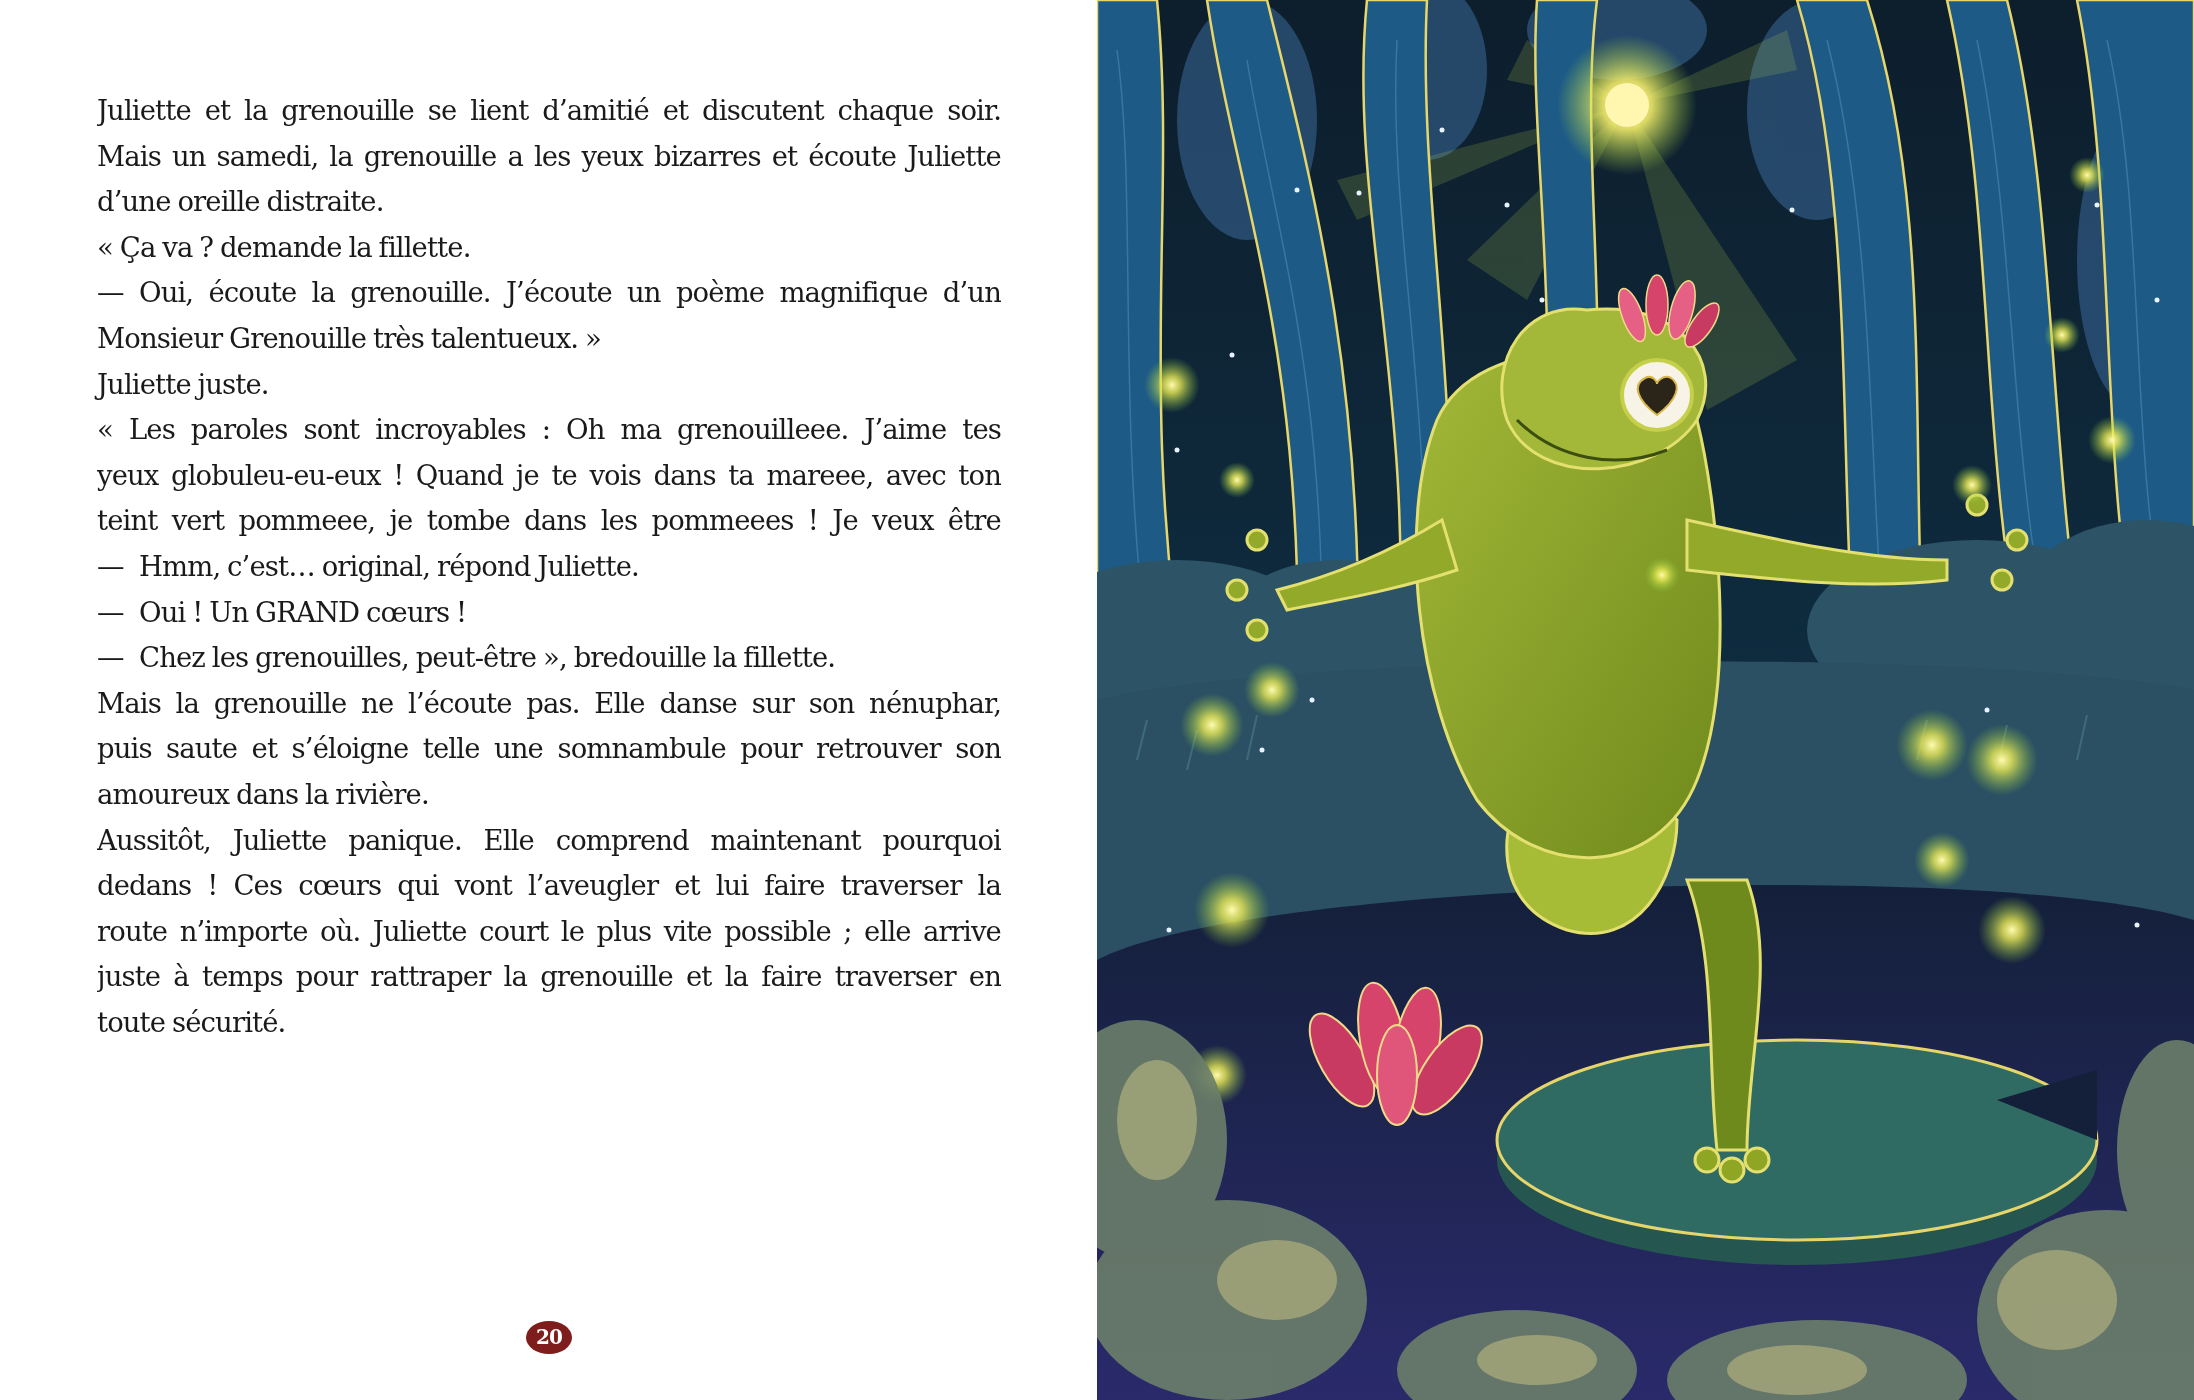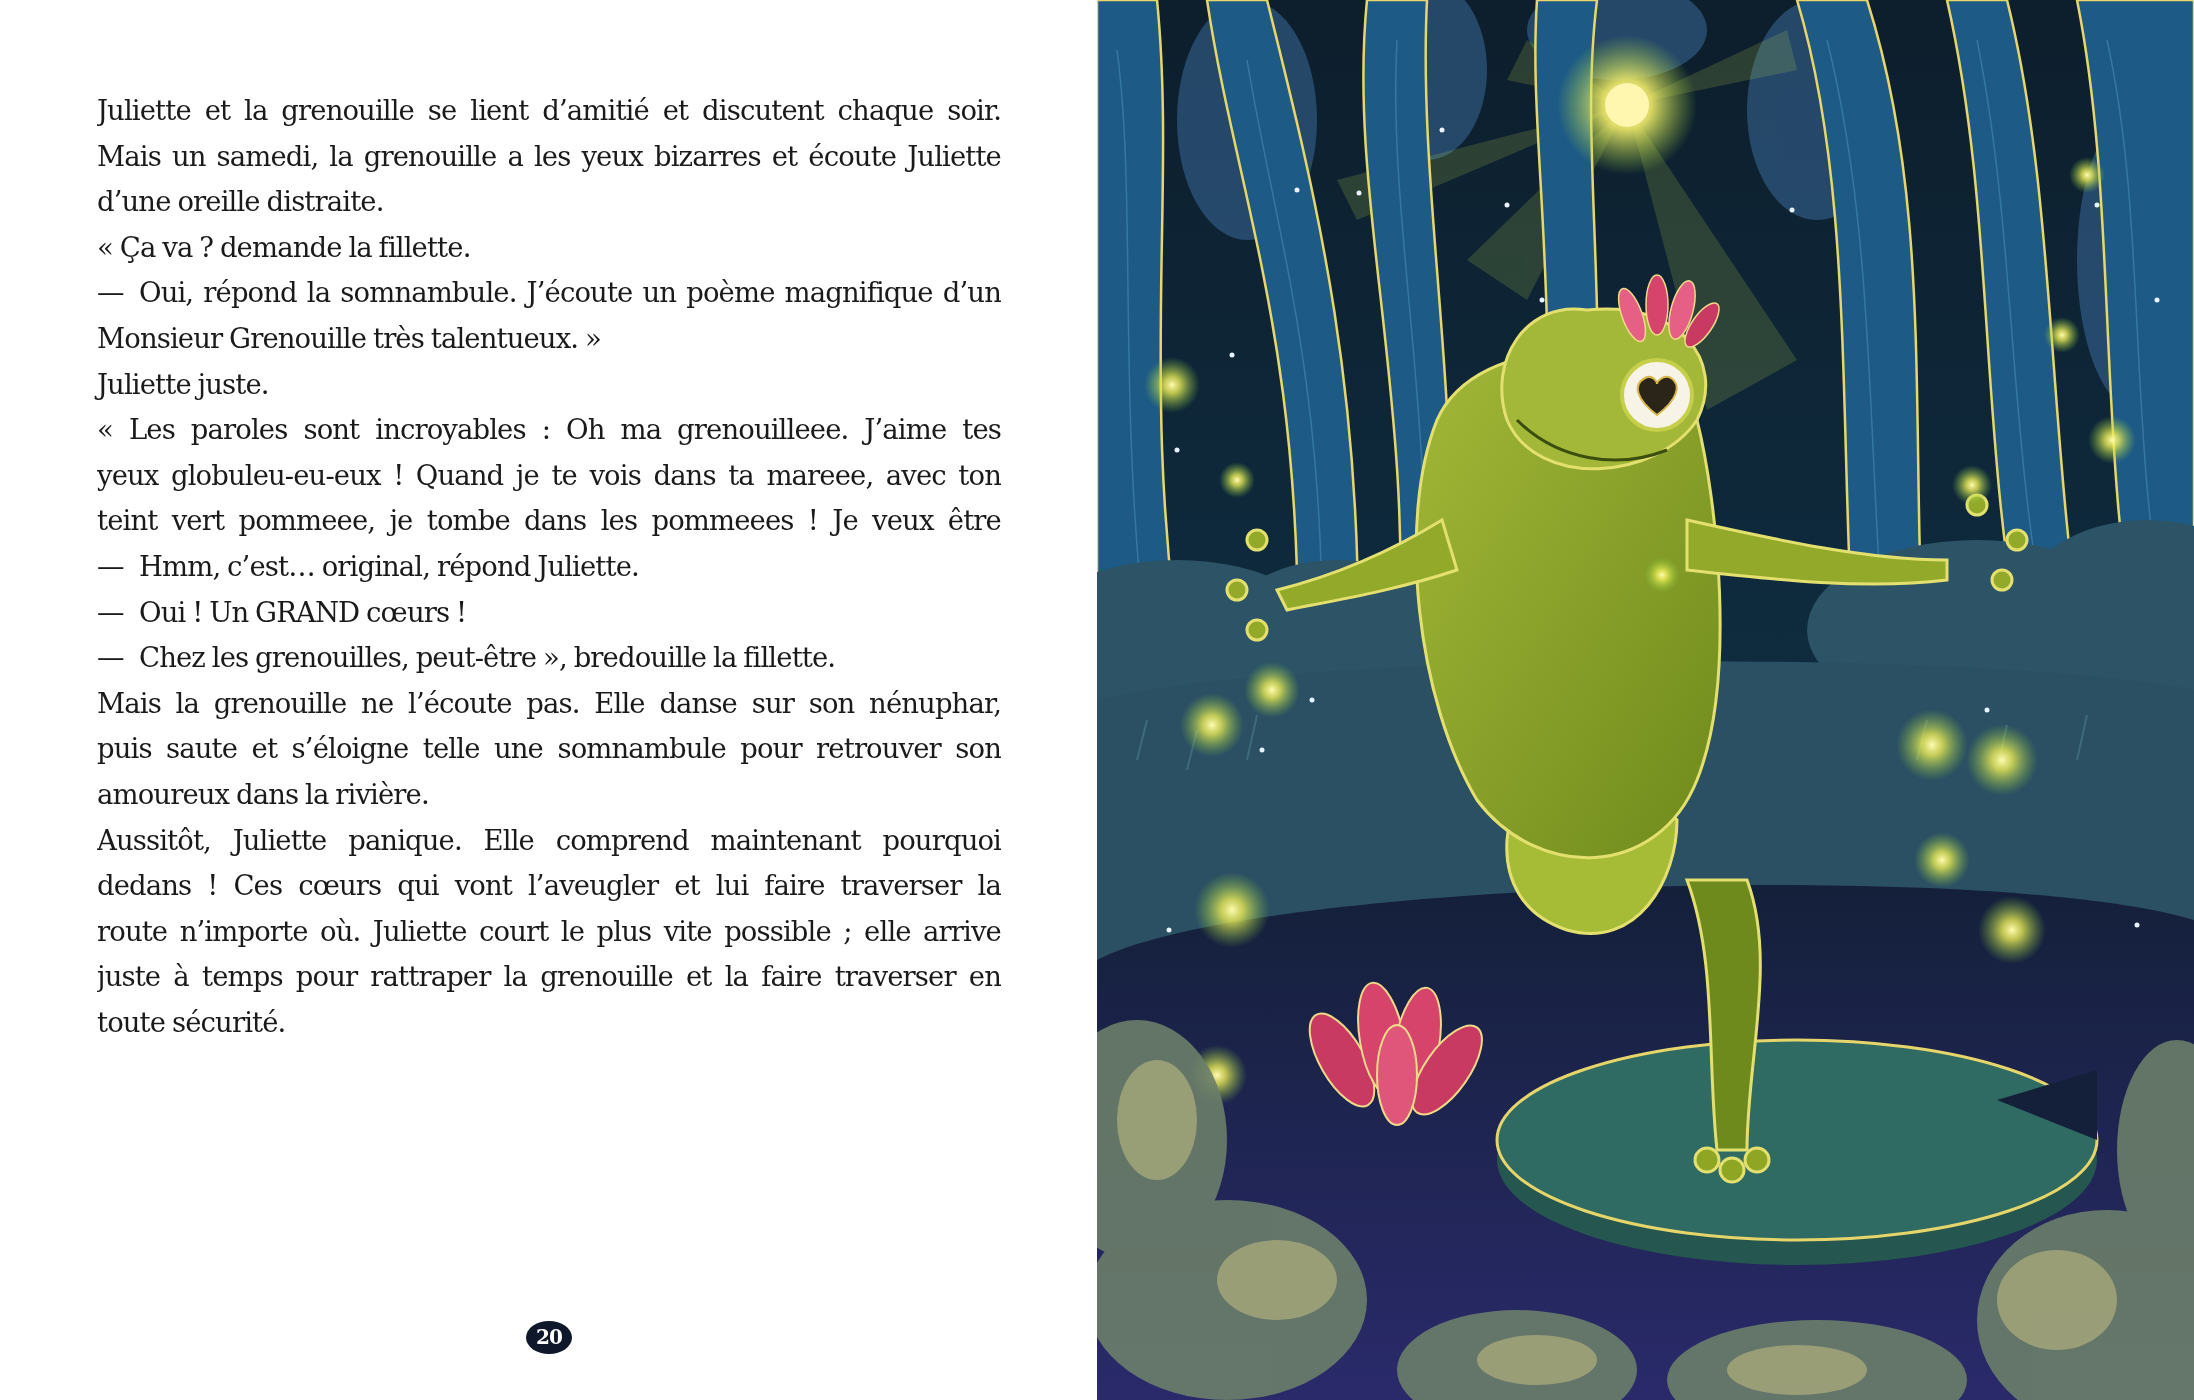--- a/index.html
+++ b/index.html
@@ -19,21 +19,21 @@
       line-height: 45.6px;
       color: #1a1a1a;
       letter-spacing: -0.9px;
       word-spacing: -1px;
     }
     .line { display: block; white-space: nowrap; height: 45.6px; }
     .line.justify { text-align: justify; text-align-last: justify; white-space: normal; overflow: hidden; }
     .dash { display: inline-block; width: 42px; }
     .page-number {
       position: absolute; left: 526px; top: 1321px; width: 46px; height: 33px;
-      border-radius: 50%; background: #0f172a;
+      border-radius: 50%; background: #7f1d1d;
       color: #ffffff; font-family: "DejaVu Serif", "Liberation Serif", serif;
       font-size: 20px; font-weight: bold; line-height: 33px; text-align: center;
       letter-spacing: -1px;
     }
     .page-right {
       position: absolute; left: 1097px; top: 0; width: 1097px; height: 1400px;
       overflow: hidden; background: #0b2236;
     }
     .page-right svg { display: block; width: 1097px; height: 1400px; }
   </style>
@@ -41,21 +41,21 @@
 <body>
 
 <div class="spread">
 
   <div class="page-left">
     <div class="text-block" id="text-block">
         <span class="line justify"><span>Juliette et la grenouille se lient d’amitié et discutent chaque soir.</span></span>
         <span class="line justify"><span>Mais un samedi, la grenouille a les yeux bizarres et écoute Juliette</span></span>
         <span class="line"><span>d’une oreille distraite.</span></span>
         <span class="line"><span>« Ça va ? demande la fillette.</span></span>
-        <span class="line justify"><span class="dash">—</span><span>Oui, répond la somnambule. J’écoute un poème magnifique d’un</span></span>
+        <span class="line justify"><span class="dash">—</span><span>Oui, écoute la grenouille. J’écoute un poème magnifique d’un</span></span>
         <span class="line"><span>Monsieur Grenouille très talentueux. »</span></span>
         <span class="line"><span>Juliette juste.</span></span>
         <span class="line justify"><span>« Les paroles sont incroyables : Oh ma grenouilleee. J’aime tes</span></span>
         <span class="line justify"><span>yeux globuleu-eu-eux ! Quand je te vois dans ta mareee, avec ton</span></span>
         <span class="line justify"><span>teint vert pommeee, je tombe dans les pommeees ! Je veux être</span></span>
         <span class="line"><span class="dash">—</span><span>Hmm, c’est… original, répond Juliette.</span></span>
         <span class="line"><span class="dash">—</span><span>Oui ! Un GRAND cœurs !</span></span>
         <span class="line"><span class="dash">—</span><span>Chez les grenouilles, peut-être », bredouille la fillette.</span></span>
         <span class="line justify"><span>Mais la grenouille ne l’écoute pas. Elle danse sur son nénuphar,</span></span>
         <span class="line justify"><span>puis saute et s’éloigne telle une somnambule pour retrouver son</span></span>

